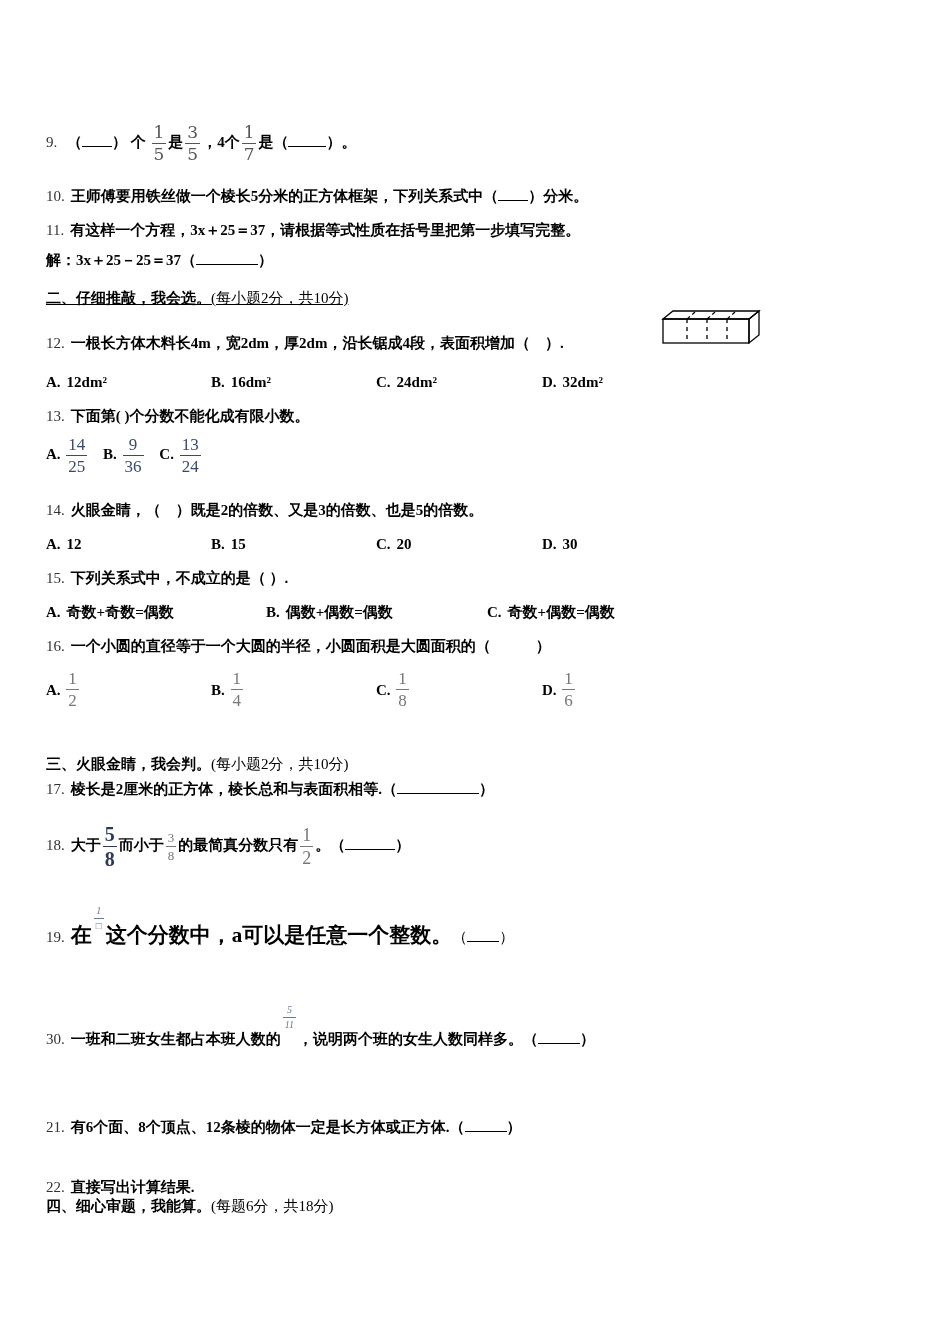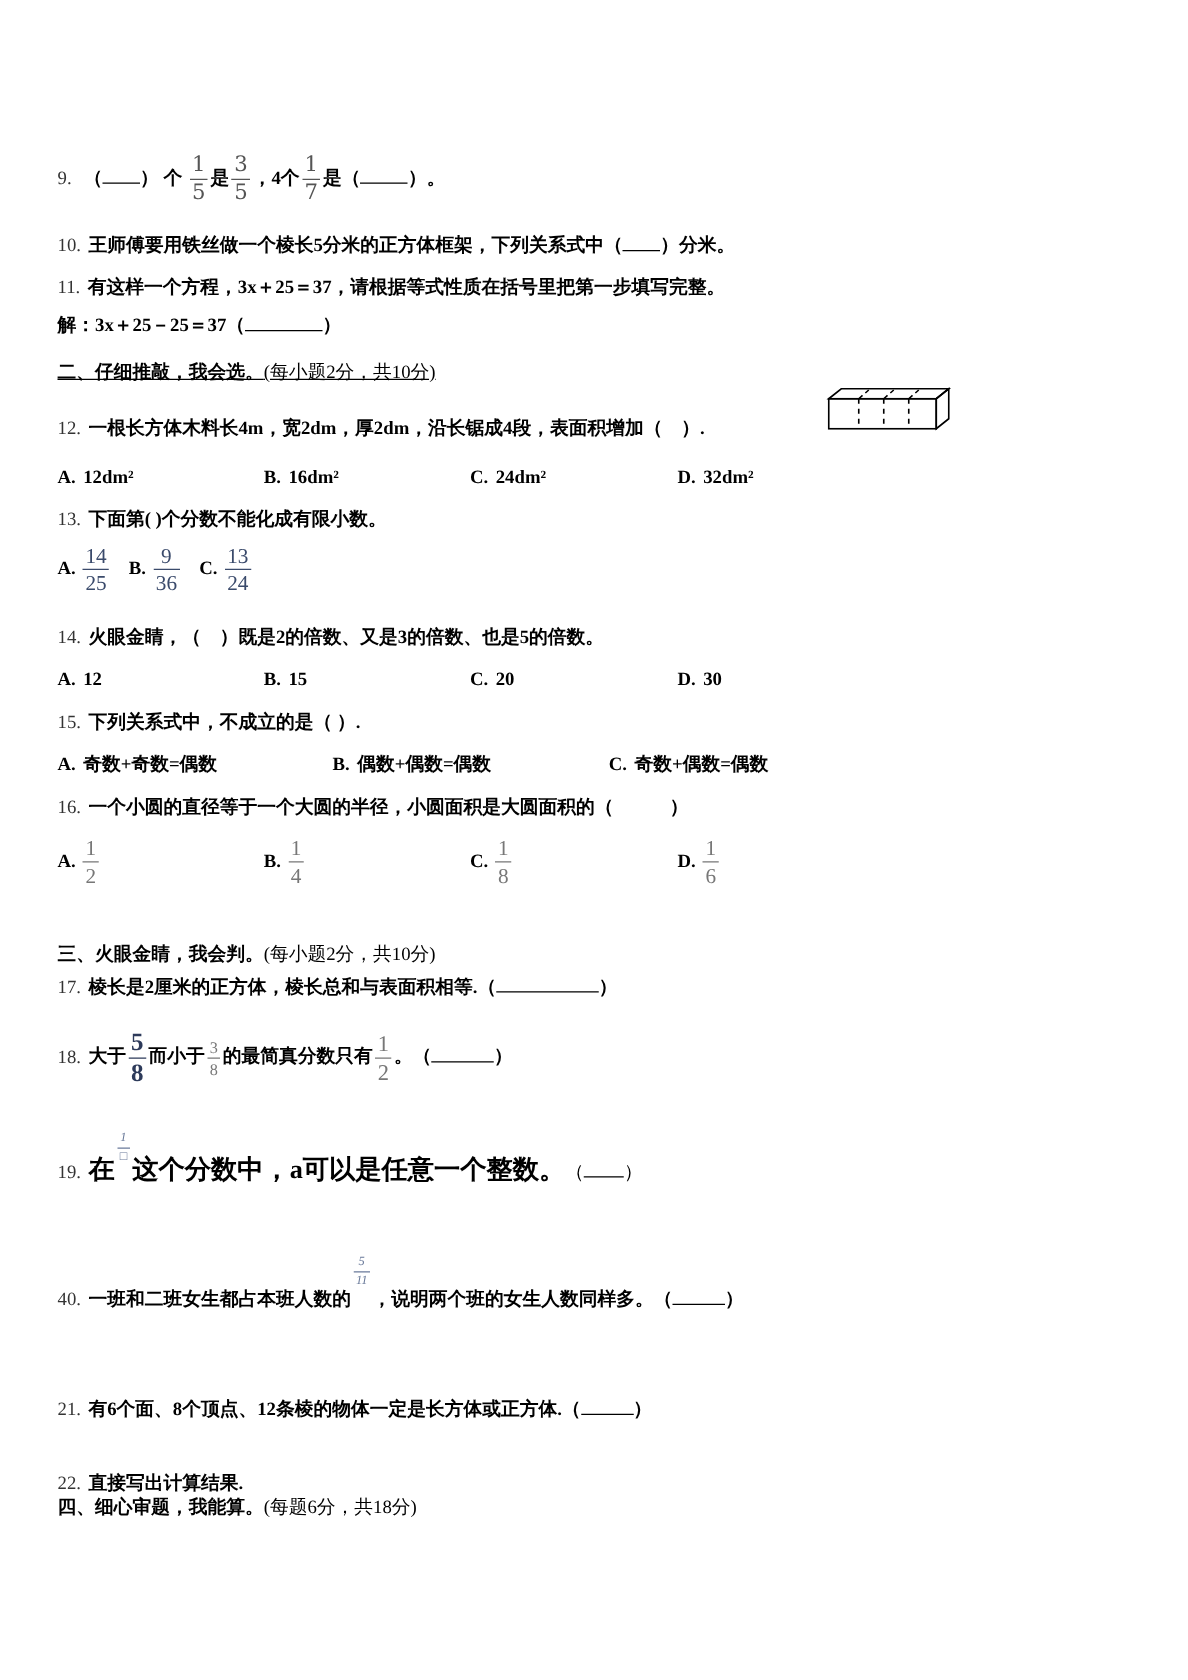--- a/index.html
+++ b/index.html
@@ -244,21 +244,21 @@
 
 <div class="line" style="top:920px; line-height:30px;">
   <span class="qnum">19.</span><span class="big">在</span><span class="frac tiny" style="vertical-align:top; margin-top:-14px;">
       <span class="num">1</span>
       <span class="bar"></span>
       <span class="den">□</span>
     </span><span class="big">这个分数中，a可以是任意一个整数。</span><span style="font-weight:normal;">（</span><span class="blank" style="width:32px;"></span><span style="font-weight:normal;">）</span>
 </div>
 
 <div class="line" style="top:1029px;">
-  <span class="qnum">40.</span><span>一班和二班女生都占本班人数的</span><span class="frac tiny" style="vertical-align:top; margin-top:-24px;">
+  <span class="qnum">30.</span><span>一班和二班女生都占本班人数的</span><span class="frac tiny" style="vertical-align:top; margin-top:-24px;">
       <span class="num">5</span>
       <span class="bar"></span>
       <span class="den">11</span>
     </span><span>，说明两个班的女生人数同样多。（</span><span class="blank" style="width:42px;"></span><span>）</span>
 </div>
 
 <div class="line" style="top:1117px;">
   <span class="qnum">21.</span><span>有6个面、8个顶点、12条棱的物体一定是长方体或正方体.（</span><span class="blank" style="width:42px;"></span><span>）</span>
 </div>
 

